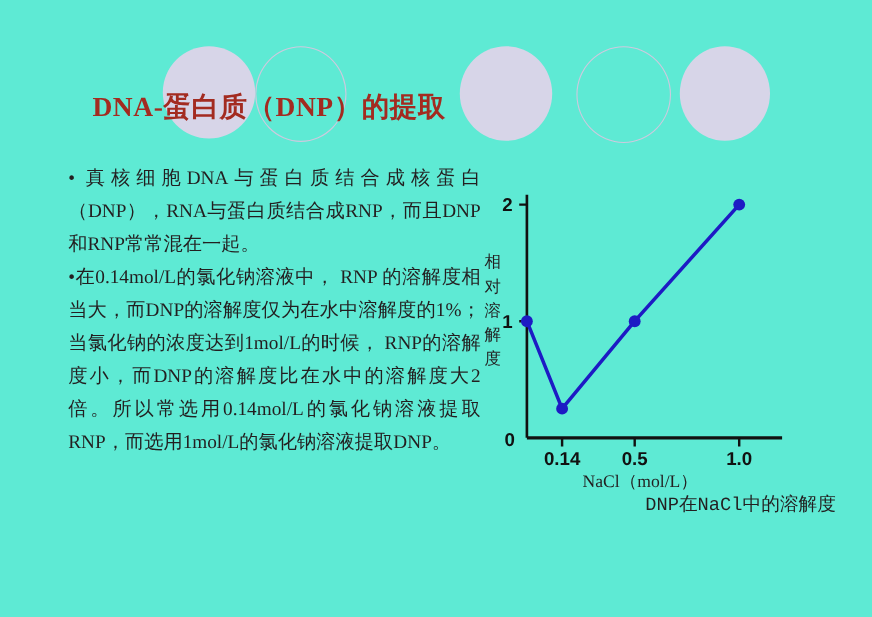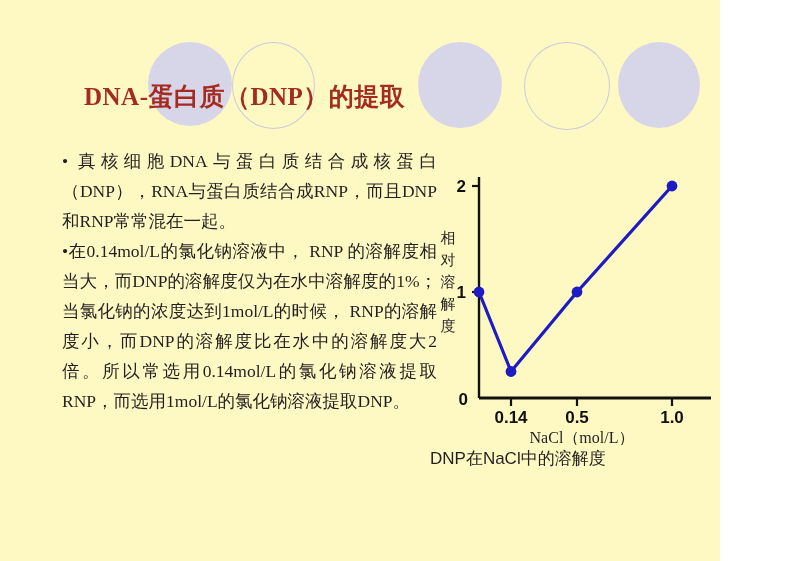--- a/index.html
+++ b/index.html
@@ -2,23 +2,23 @@
 <html><head>
 <meta charset="utf-8">
 <style>
   html, body {
     margin: 0;
     padding: 0;
     background: #ffffff;
   }
   #slide {
     position: relative;
-    width: 720px;
+    width: 793px;
     height: 561px;
-    background: #fef9c3;
+    background: #5eead4;
     overflow: hidden;
     font-family: "Liberation Serif", serif;
   }
 
   
   .deco-circle {
     position: absolute;
     border-radius: 50%;
   }
   .deco-filled {
@@ -72,22 +72,22 @@
   #chart-svg {
     position: absolute;
     left: 0;
     top: 0;
   }
   #chart-caption {
     position: absolute;
     left: 0;
     top: 292px;
     width: 330px;
-    text-align: left;
-    font-family: Liberation Sans, sans-serif;
+    text-align: right;
+    font-family: Liberation Mono, monospace;
     font-size: 17px;
     color: #231f20;
   }
   .axis-num {
     font-family: "Liberation Sans", sans-serif;
     font-size: 17px;
     font-weight: bold;
     fill: #111111;
   }
   .axis-title-x {

